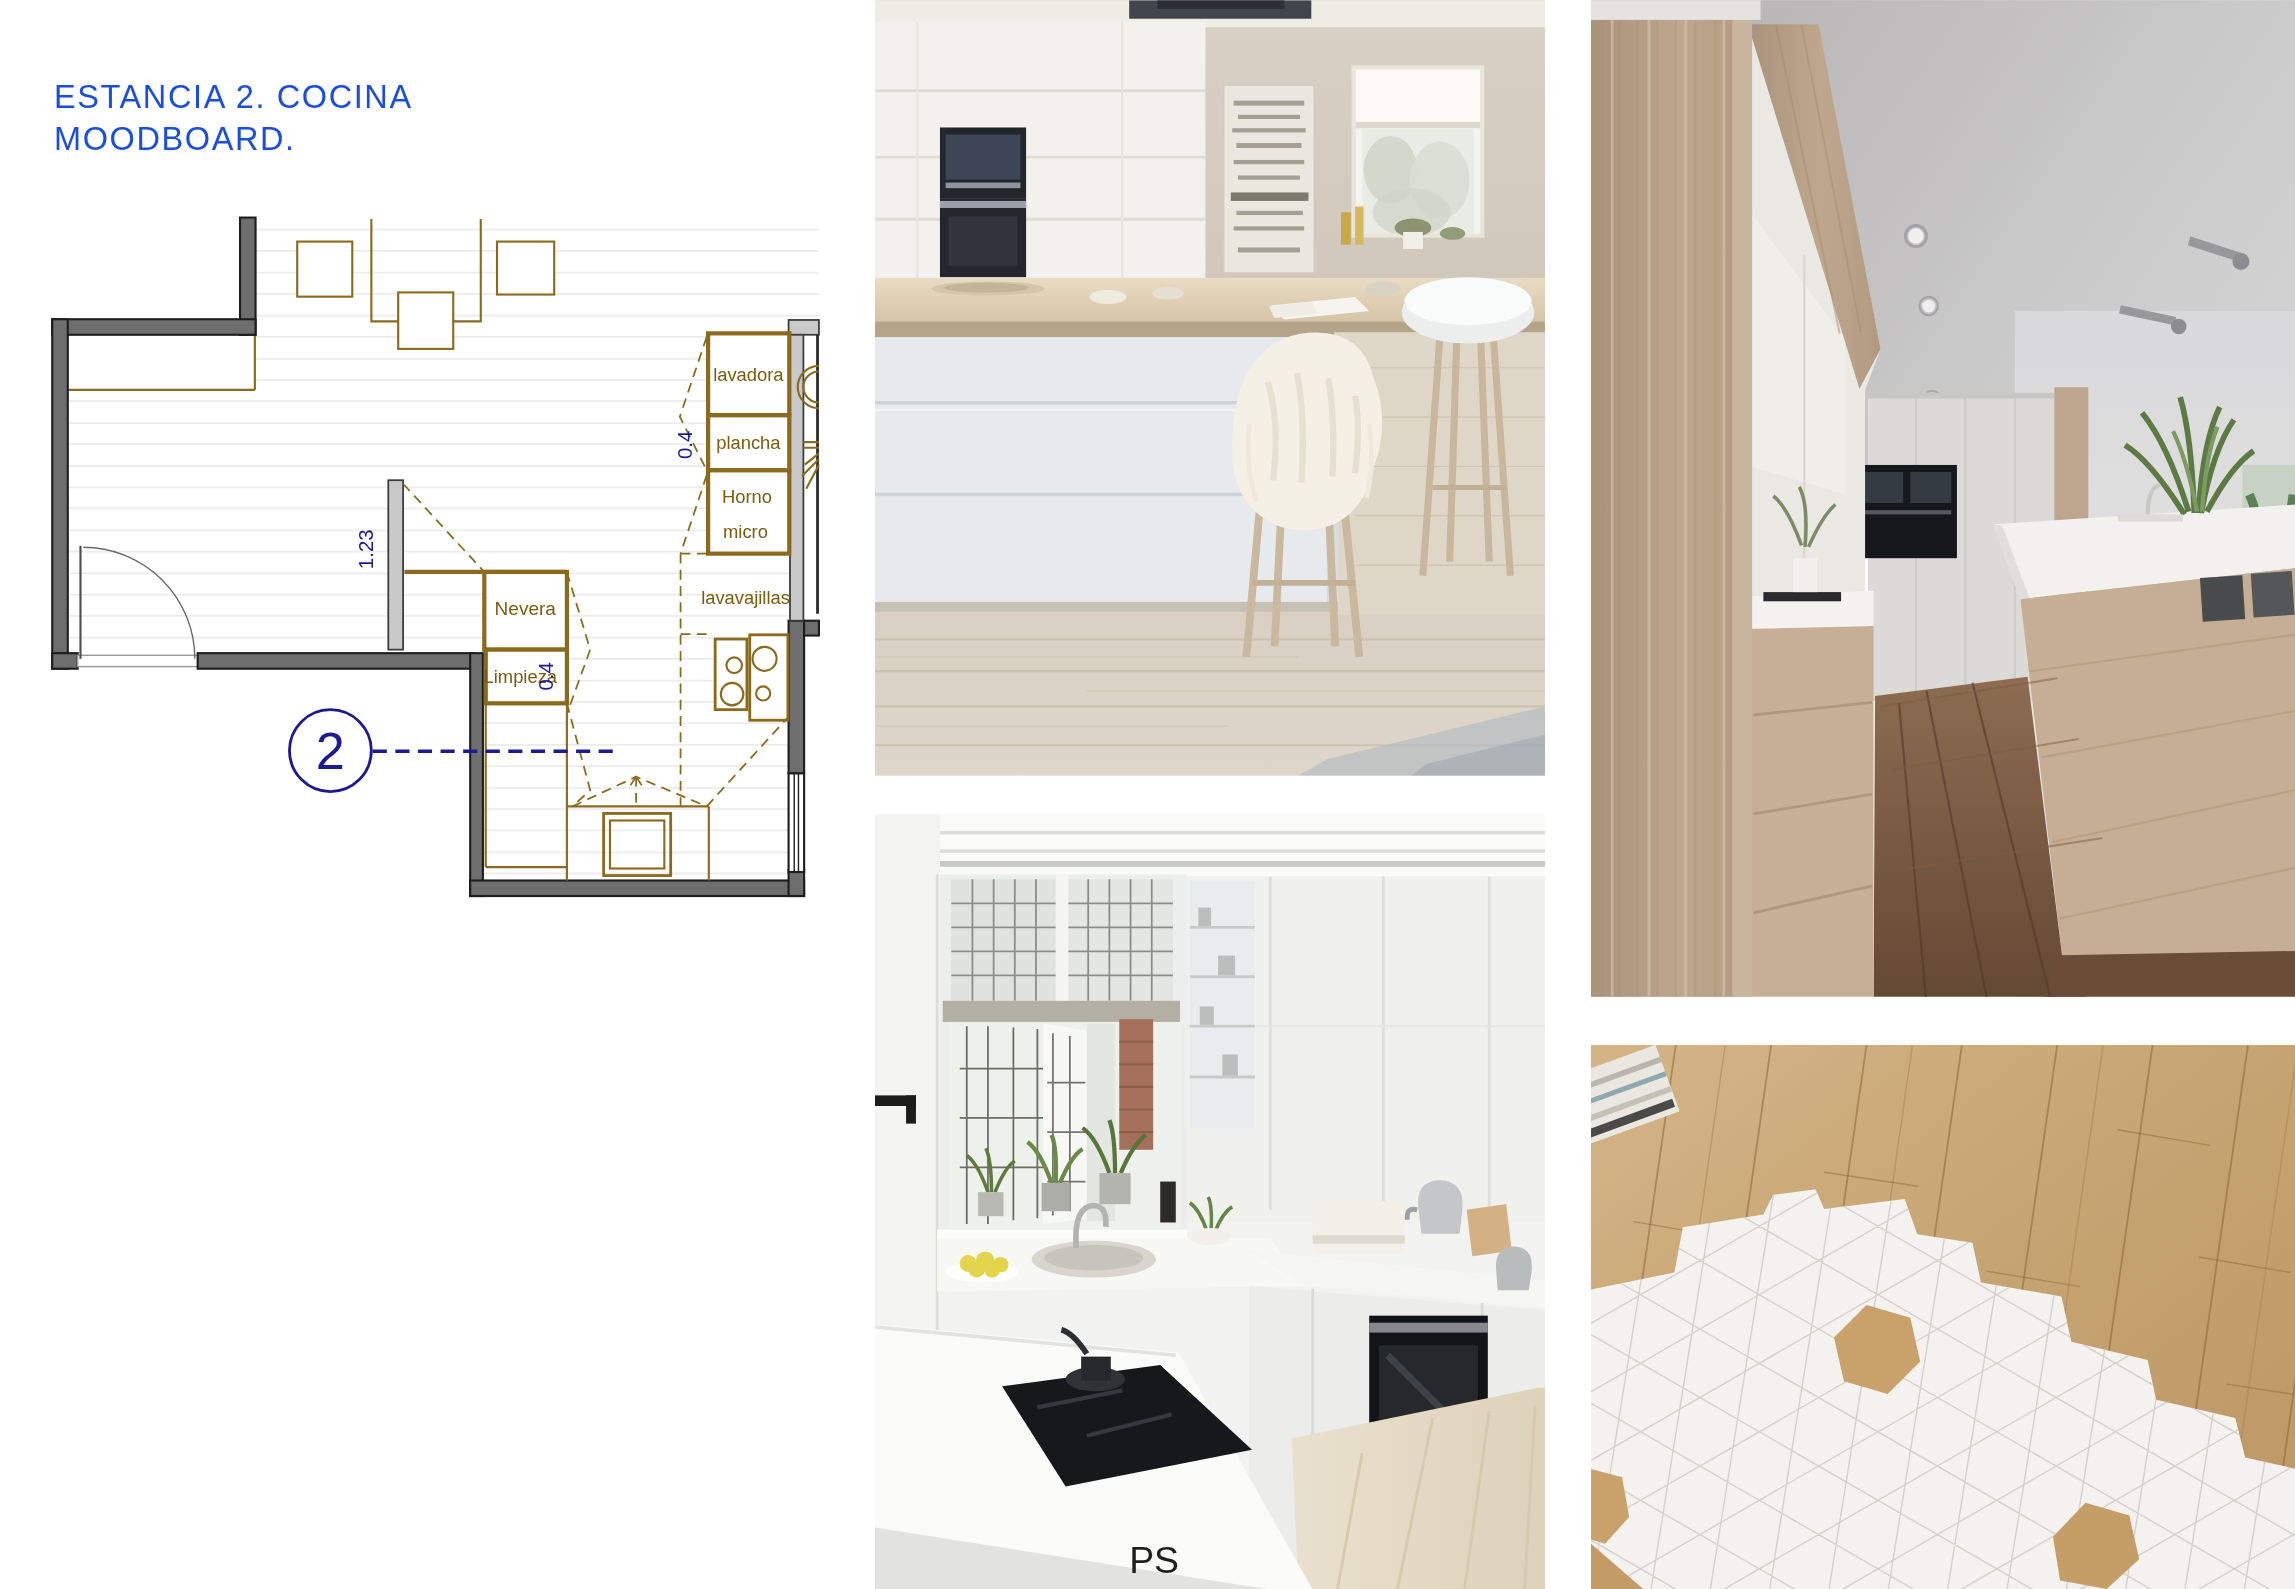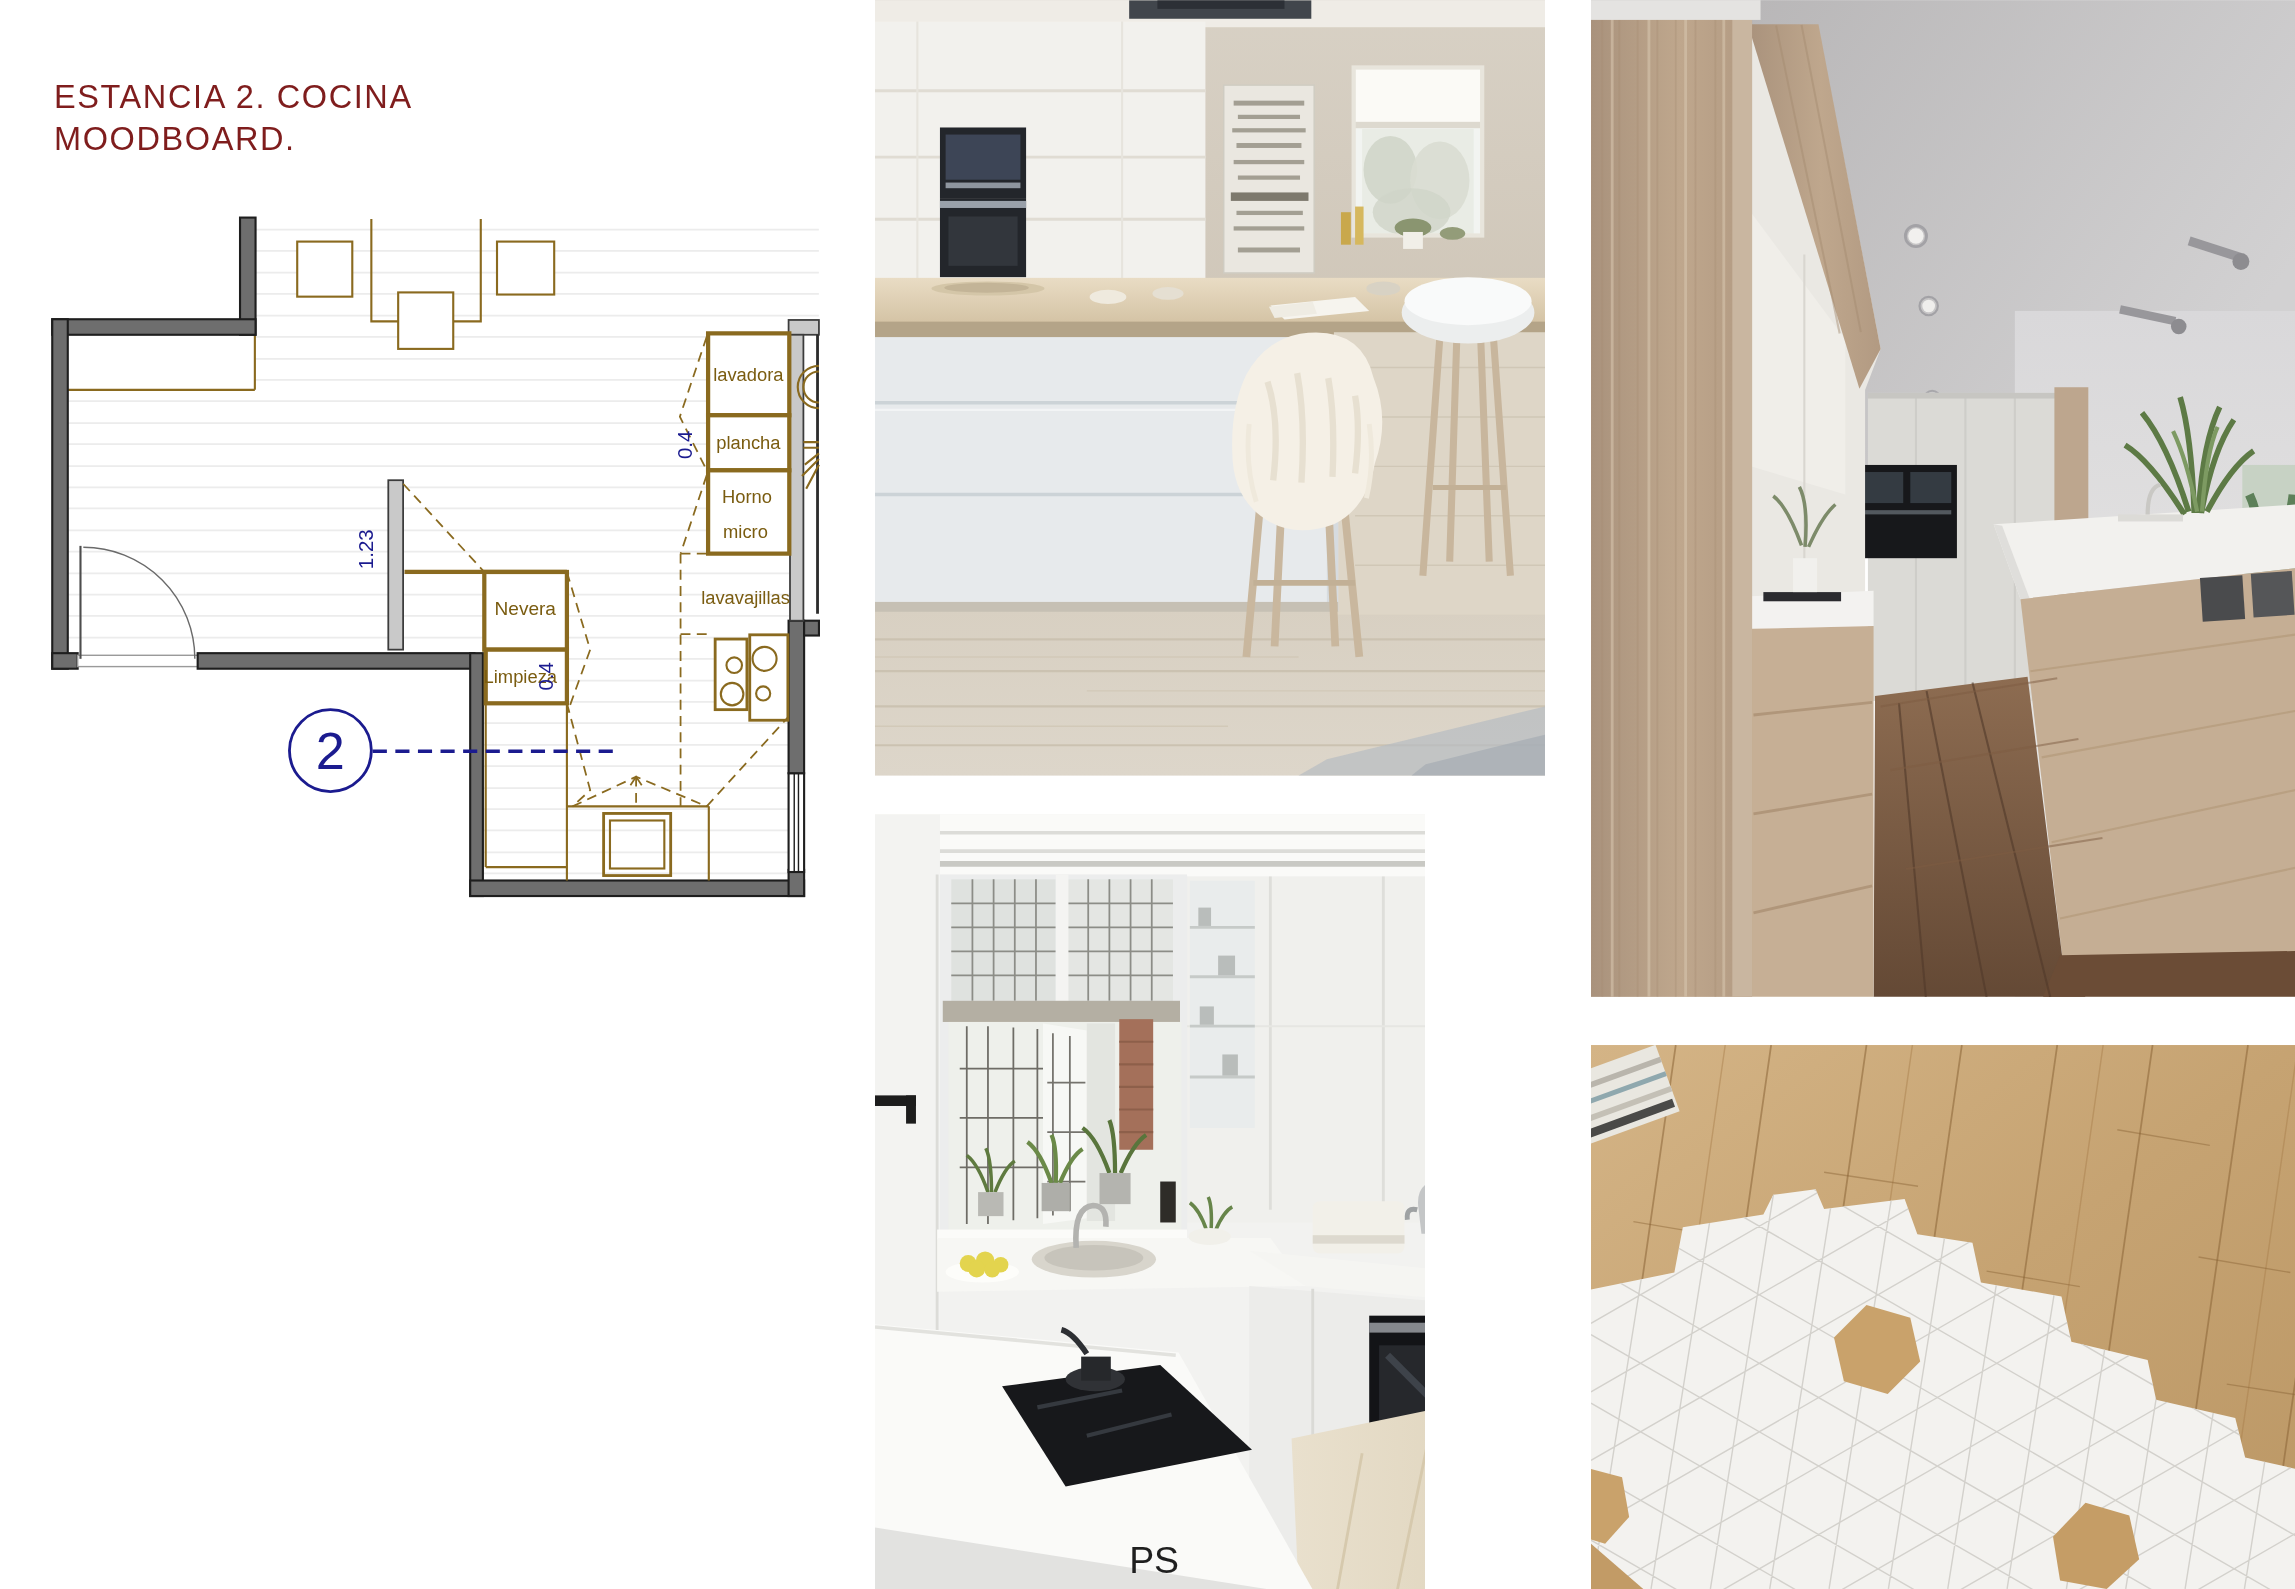--- a/index.html
+++ b/index.html
@@ -3,21 +3,21 @@
 <meta charset="utf-8">
 <style>
   html,body{margin:0;padding:0;background:#ffffff;}
   body{width:2295px;height:1589px;position:relative;overflow:hidden;
        font-family:"Liberation Sans", sans-serif;}
   .abs{position:absolute;}
 </style>
 </head>
 <body>
 
-<div class="abs" style="left:54px;top:76px;font-size:32.5px;line-height:42px;color:#7f1d1d;letter-spacing:1.6px;">ESTANCIA 2. COCINA<br>MOODBOARD.</div>
+<div class="abs" style="left:54px;top:76px;font-size:32.5px;line-height:42px;color:#1d4ed8;letter-spacing:1.6px;">ESTANCIA 2. COCINA<br>MOODBOARD.</div>
 
 <svg class="abs" style="left:0;top:0;" width="826" height="911" viewBox="0 0 1170 1290">
   <defs>
     <clipPath id="roomclip">
       <rect x="362" y="308" width="798" height="146"></rect>
       <rect x="96" y="452" width="1042" height="478"></rect>
       <rect x="684" y="930" width="433" height="320"></rect>
     </clipPath>
   </defs>
 
@@ -374,21 +374,21 @@
   </g>
   <g stroke="#d5c4ae" stroke-width="4" opacity="0.6" fill="none">
     <path d="M30 26V1411M82 26V1411M134 26V1411M188 26V1411"></path>
   </g>
   <rect x="200" y="26" width="28" height="1385" fill="#c9b6a0"></rect>
 
   <rect x="0" y="0" width="240" height="28" fill="#e4e3e1"></rect>
 </svg>
 </div>
 
-<div class="abs" style="left:875px;top:814px;width:550px;height:776px;overflow:hidden;">
+<div class="abs" style="left:875px;top:814px;width:670px;height:776px;overflow:hidden;">
 <svg width="670" height="776" viewBox="0 0 949 1098">
   <defs>
     <linearGradient id="p3floor" x1="0" y1="0" x2="1" y2="0">
       <stop offset="0" stop-color="#e9e0cd"></stop>
           <stop offset="1" stop-color="#ddd2ba"></stop>
     </linearGradient>
   </defs>
 
   <rect x="0" y="0" width="949" height="1098" fill="#f2f2f0"></rect>
 

